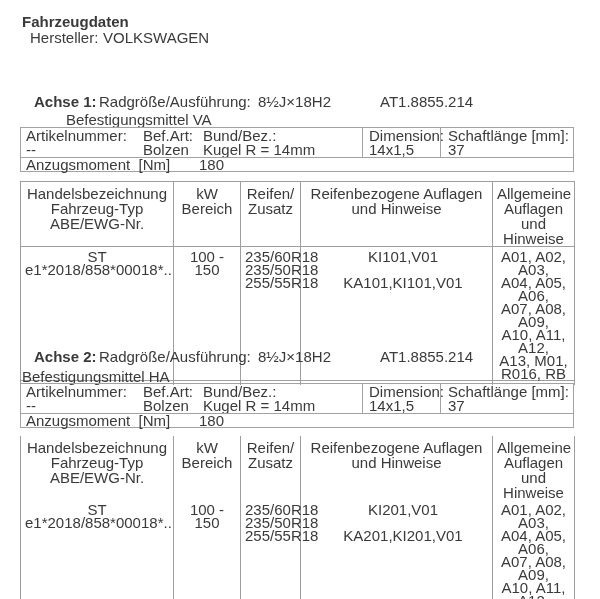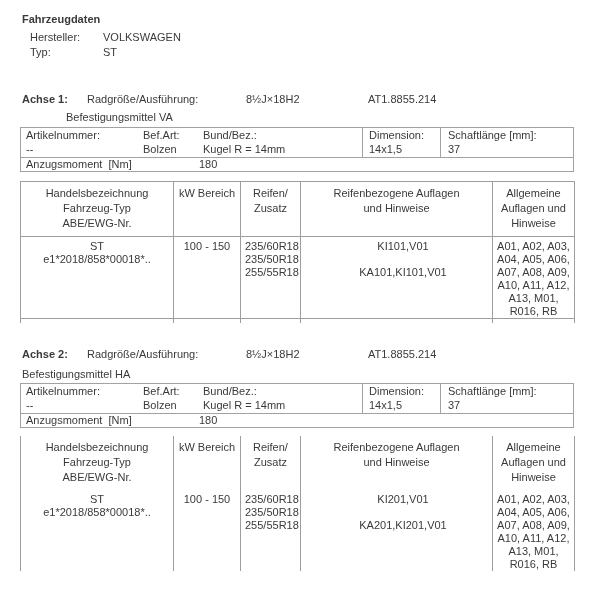--- a/index.html
+++ b/index.html
@@ -1,29 +1,29 @@
 <!DOCTYPE html>
 <html lang="de"><head>
 <meta charset="utf-8">
 <style>
   html,body { margin:0; padding:0; background:#ffffff; }
   .page {
     position:relative; width:600px; height:599px; background:#ffffff;
-    font-family:"Liberation Sans", sans-serif; font-size:11px; color:#3a3a3a;
+    font-family:"Liberation Sans", sans-serif; font-size:15px; color:#3a3a3a;
     overflow:hidden;
   }
   .abs { position:absolute; }
 
   
   .doc-title { left:22px; top:13px; font-weight:bold; }
   .info { left:22px; top:30px; line-height:15px; }
   .info .lbl { display:inline-block; width:73px;padding-left:8px; }
 
   
-  .axle-line { left:0; width:496px; height:14px; }
+  .axle-line { left:12px; width:496px; height:14px; }
   .axle1 { top:93px; } .axle2 { top:348px; }
   .axle-line .name  { position:absolute; left:22px;  font-weight:bold; }
   .axle-line .wlbl  { position:absolute; left:87px;  }
   .axle-line .wval  { position:absolute; left:246px; }
   .axle-line .appr  { position:absolute; left:368px; }
 
   
   .flabel { left:22px; }
   .flabel1 { top:111px;margin-left:44px; } .flabel2 { top:368px;text-align:center; }
   .fbox { left:20px; width:552px; border:1px solid #a2a2a2; }
@@ -58,23 +58,20 @@
 </head>
 <body>
 
 <div class="page">
 
   <div class="abs doc-title">Fahrzeugdaten</div>
 
   <div class="abs info">
     <div>
       <span class="lbl">Hersteller:</span><span>VOLKSWAGEN</span>
-    </div>
-    <div>
-      <span class="lbl">Typ:</span><span>ST</span>
     </div>
   </div>
 
   <div class="abs axle-line axle1">
     <span class="name">Achse 1:</span>
     <span class="wlbl">Radgröße/Ausführung:</span>
     <span class="wval">8½J×18H2</span>
     <span class="appr">AT1.8855.214</span>
   </div>
 

